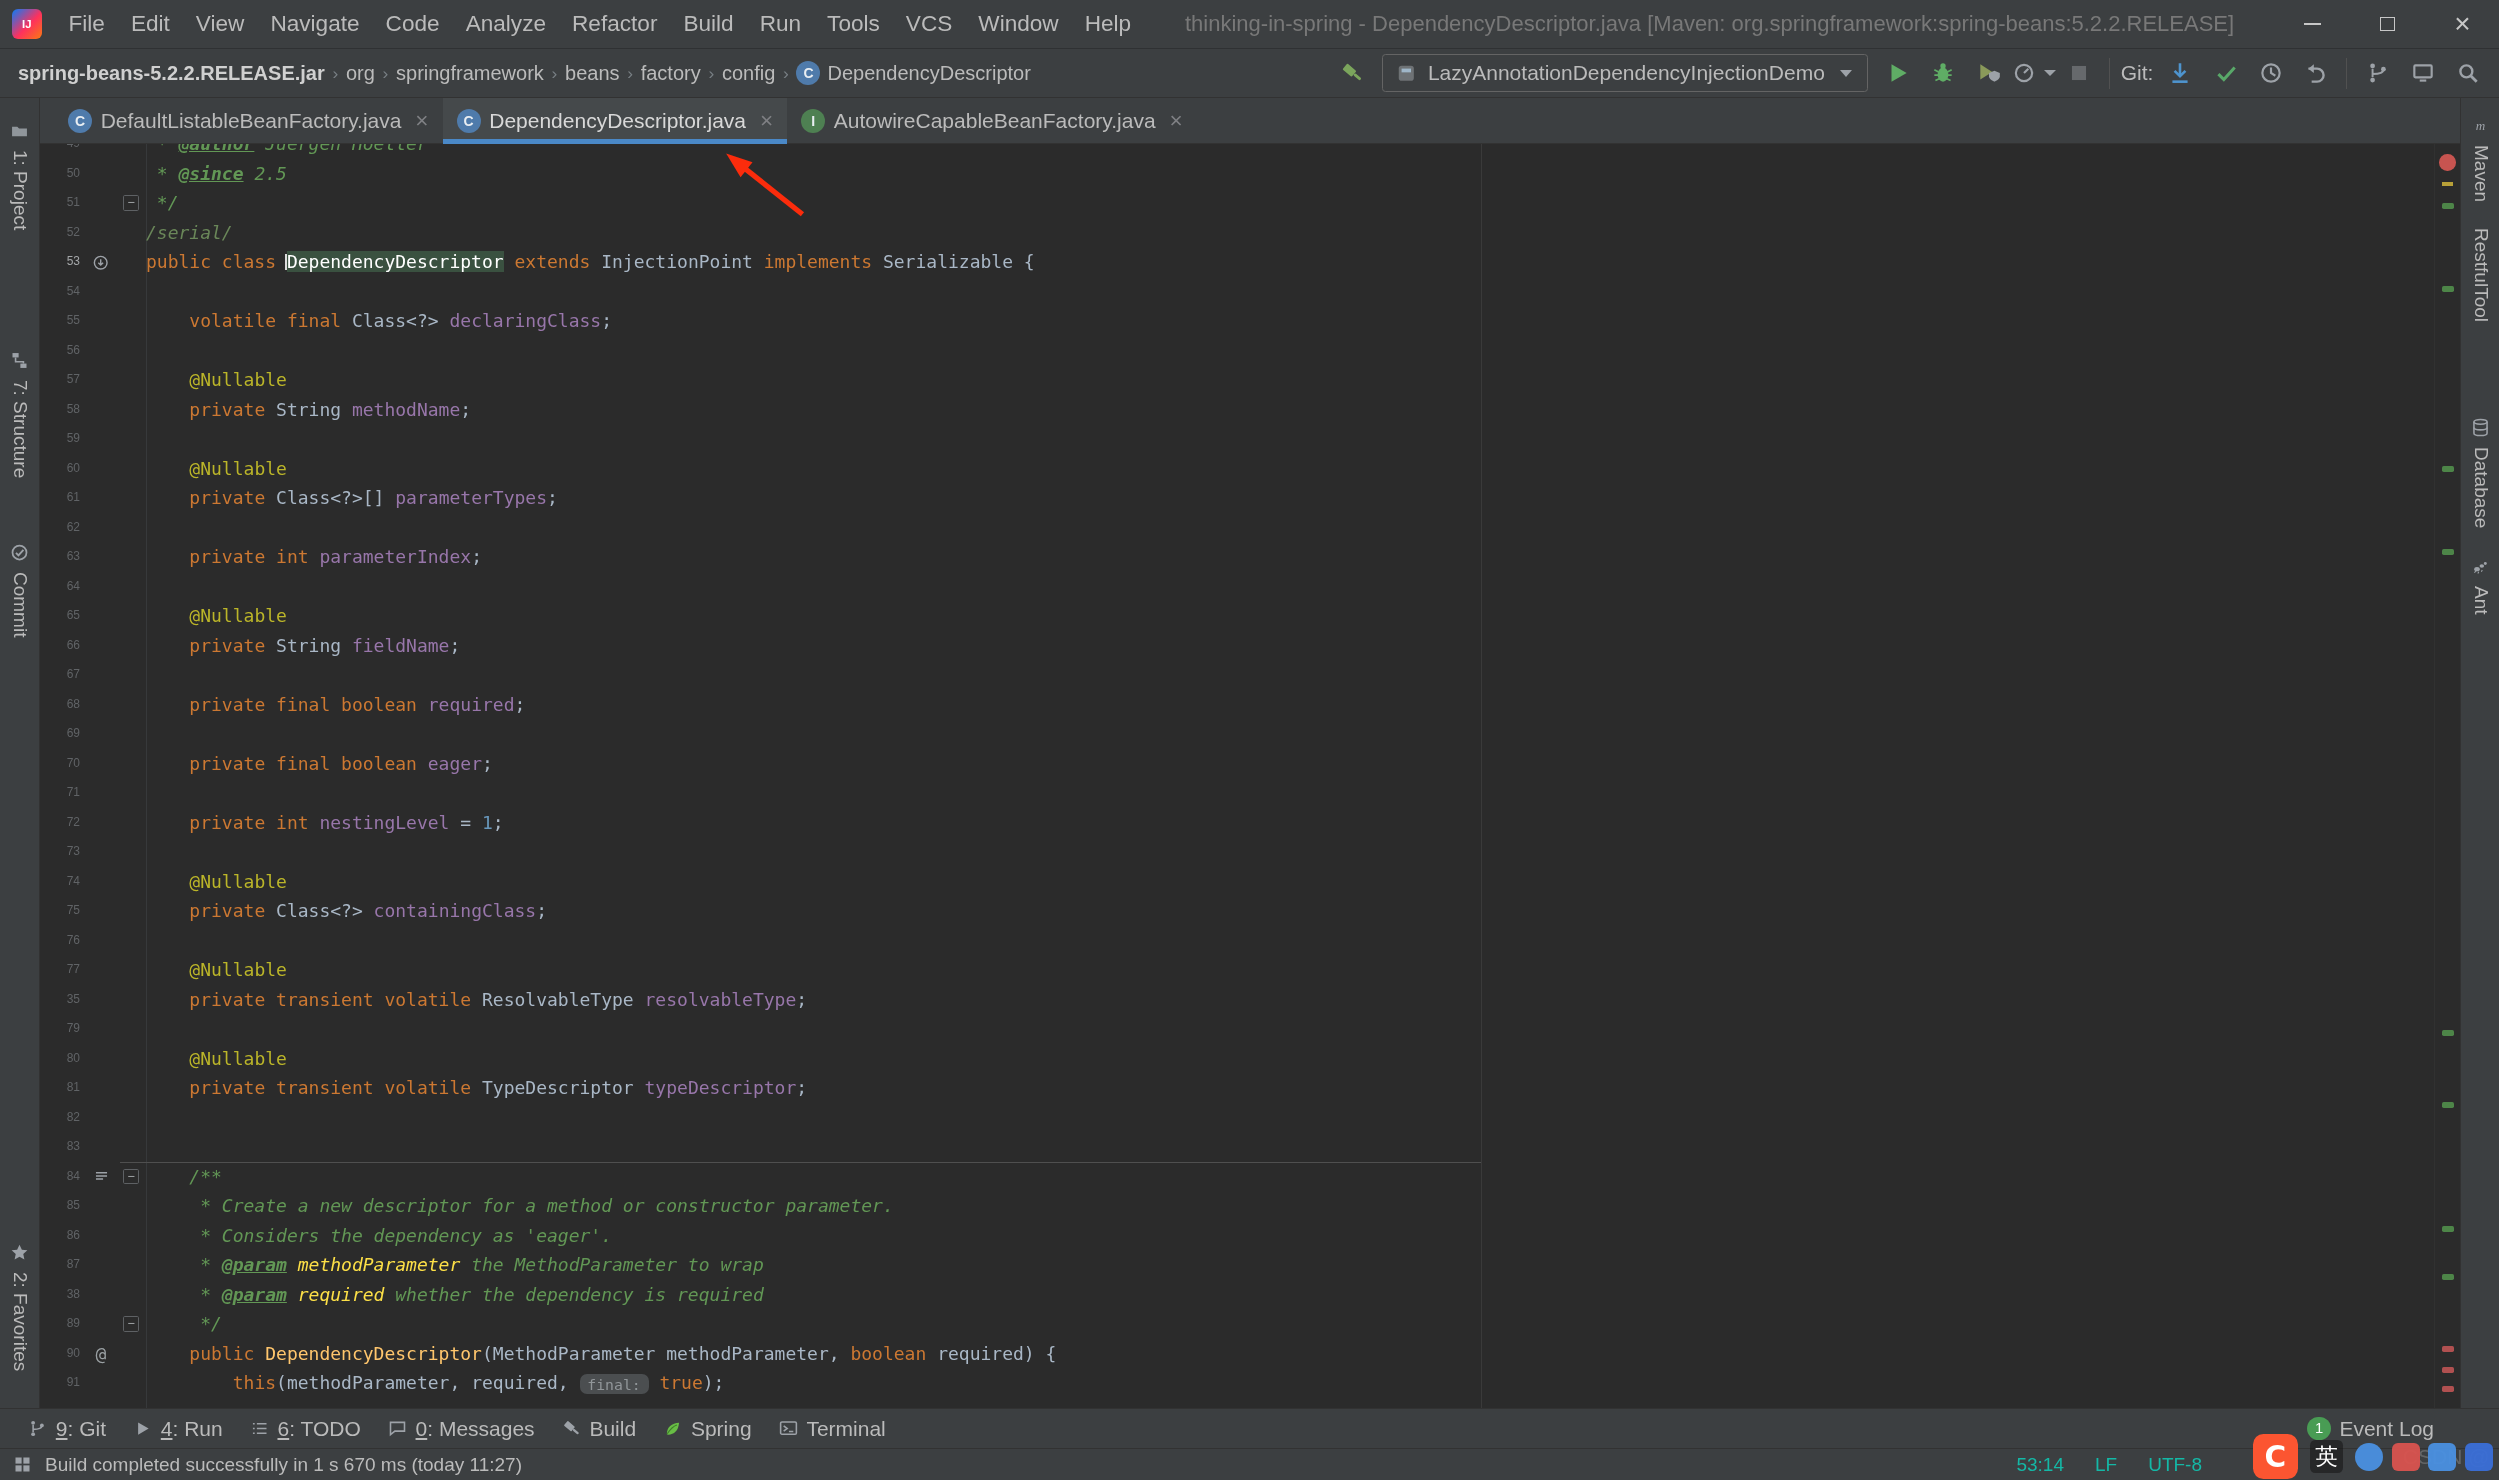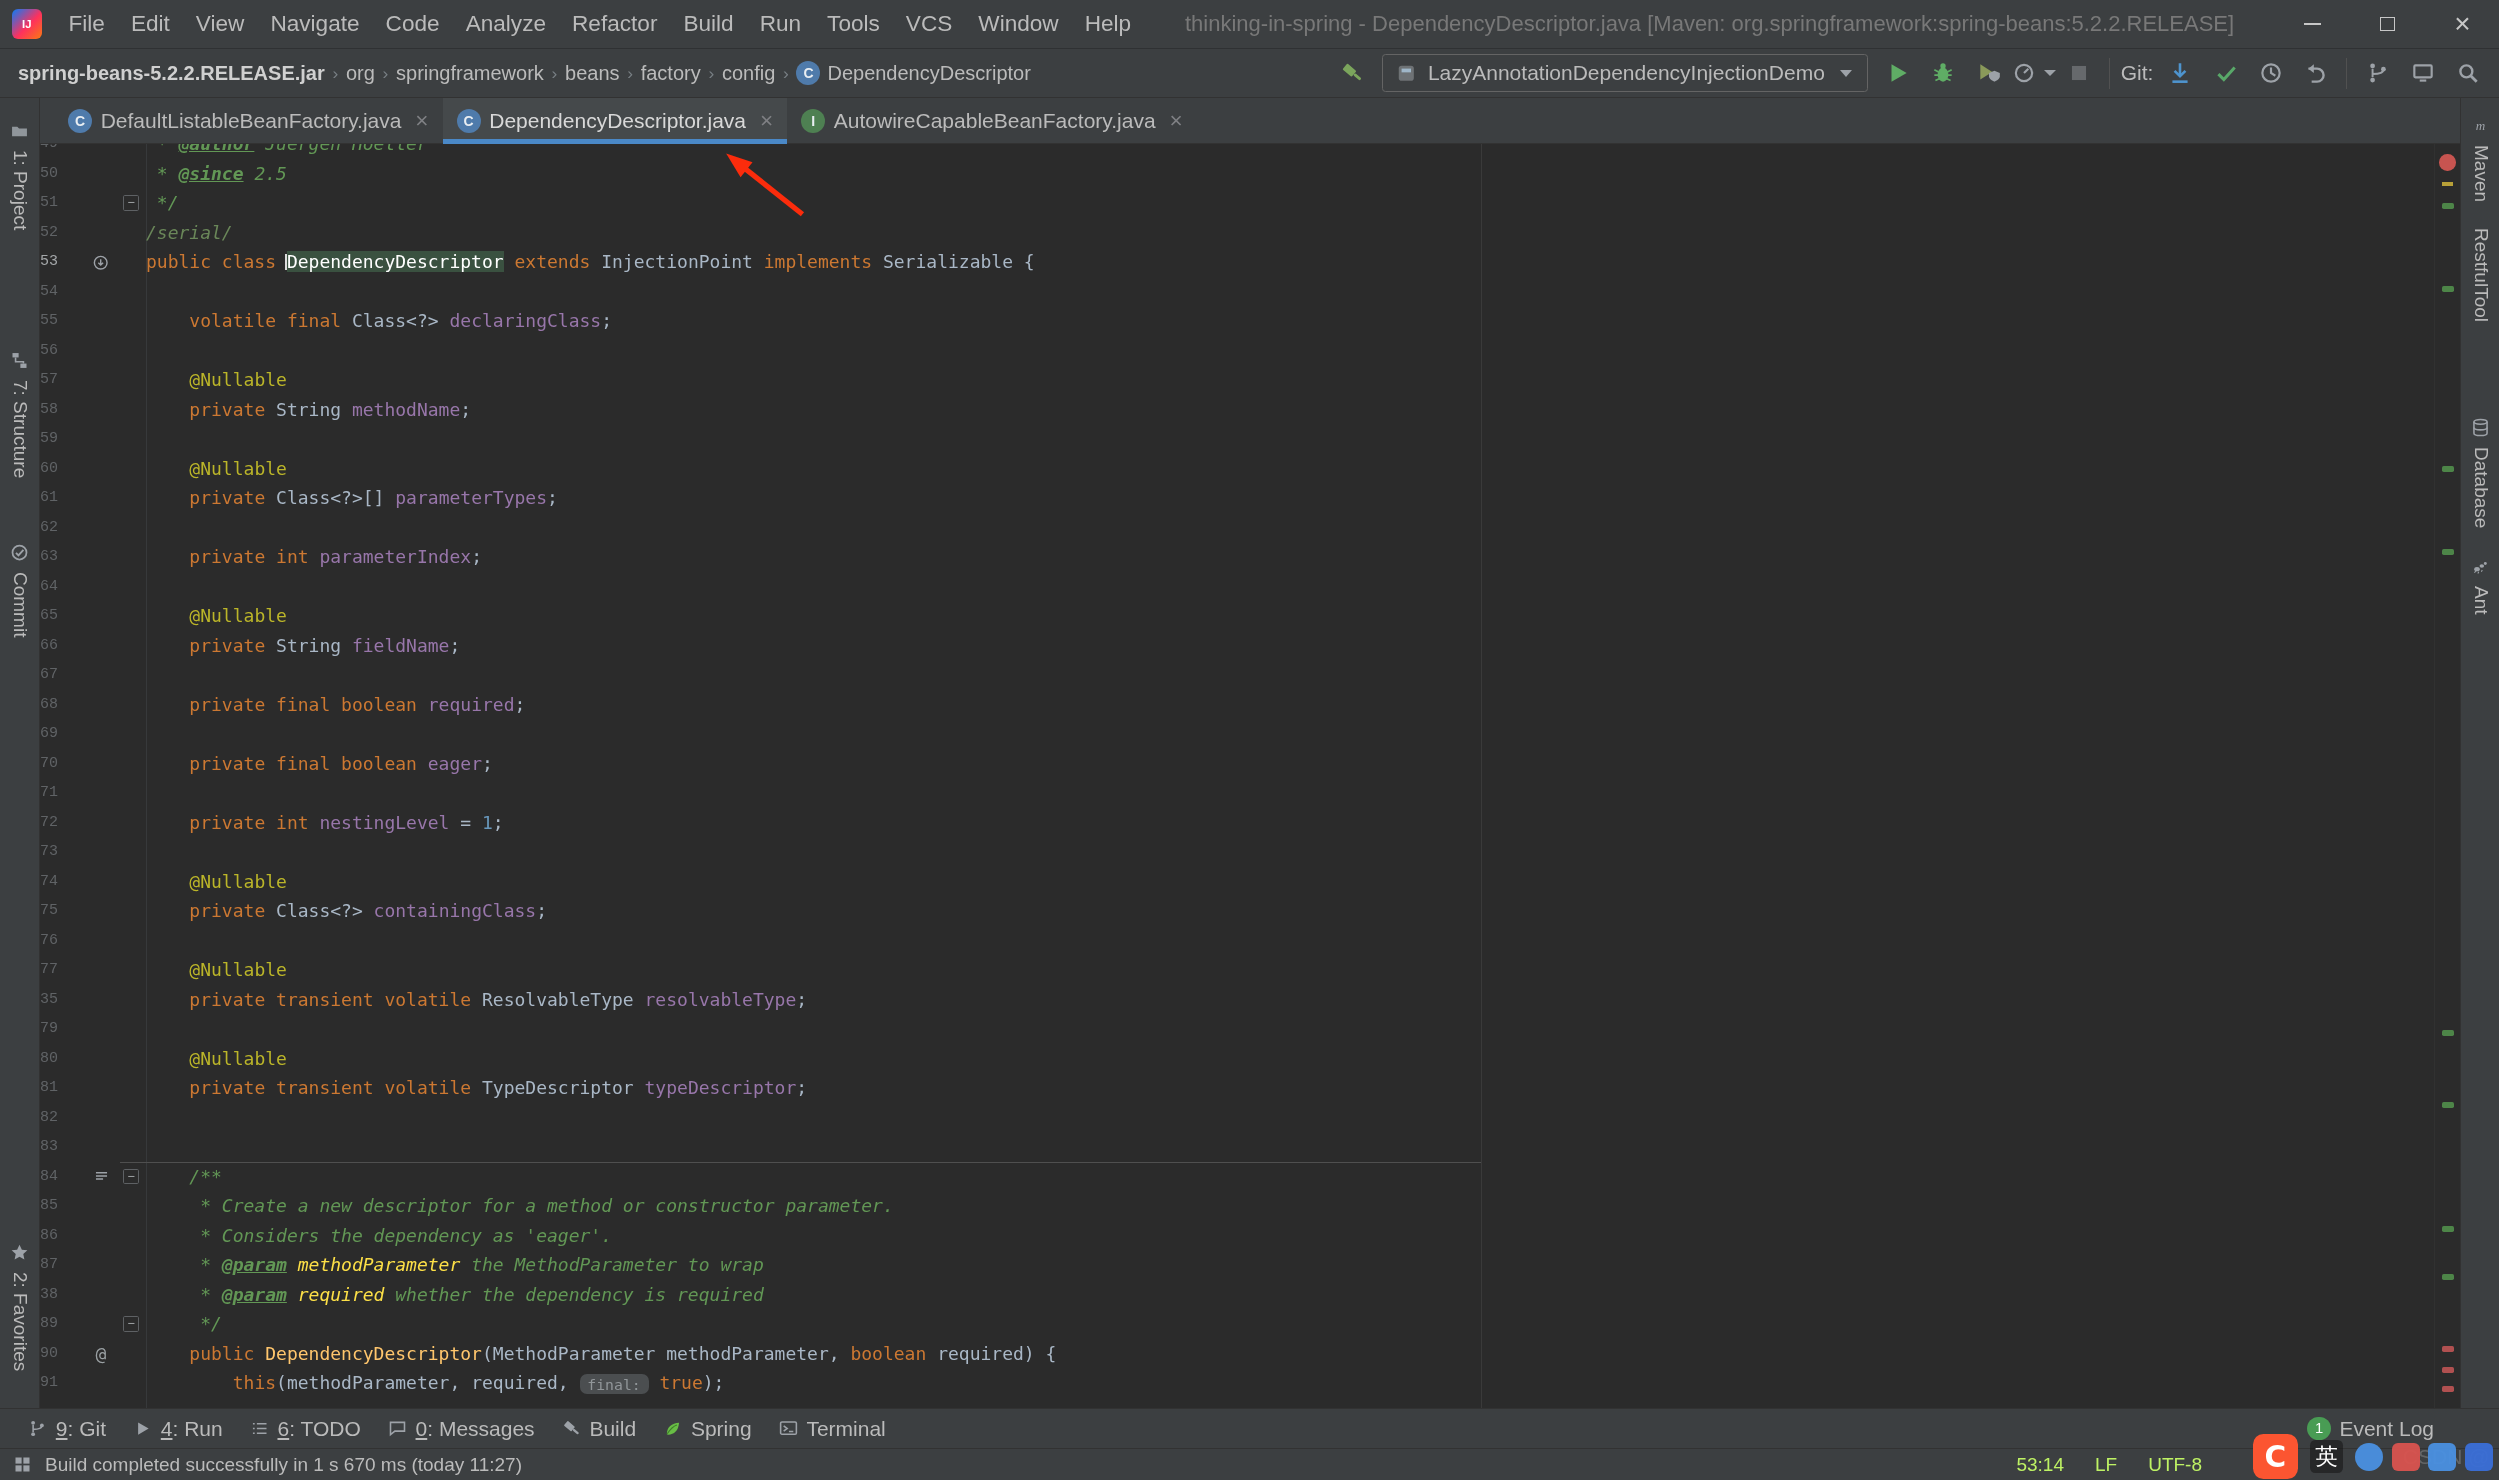--- a/index.html
+++ b/index.html
@@ -57,21 +57,21 @@
 .ficon.class{background:#4f7bab}
 .ficon.interface{background:#4e8052}
 
 
 .editor{flex:1;position:relative;overflow:hidden;background:#2b2b2b}
 .gutter-line{position:absolute;left:106px;top:0;bottom:0;width:0.9px;background:#37393b}
 .margin-guide{position:absolute;left:1441px;top:0;bottom:0;width:0.9px;background:#3a3a3a}
 .lines{position:absolute;top:-14.8px;left:0;right:26px}
 .row{display:flex;height:29.5px;line-height:29.5px;font-family:"DejaVu Sans Mono",monospace;font-size:18px;position:relative}
 .row.sep::before{content:"";position:absolute;left:80px;width:1361px;top:0;height:0.9px;background:#4f4f4f}
-.ln{width:40px;flex:none;text-align:left;color:#606366;font-size:15px;font-family:Liberation Mono, monospace}
+.ln{width:40px;flex:none;text-align:right;color:#606366;font-size:12px;font-family:Liberation Sans, sans-serif}
 .ln.cur{color:#a4a7a9}
 .gut{width:66px;flex:none;position:relative}
 .g-ic{position:absolute;left:12px;top:4.3px}
 .g-at{position:absolute;left:15.6px;top:0;color:#9aa0a3;font-size:18px;font-family:"DejaVu Sans Mono",monospace}
 .gfold{position:absolute;right:7px;top:7px;width:15.6px;height:15.6px;border:0.9px solid #5e6164;border-radius:1.7px;
   color:#9da1a4;font-size:12px;line-height:13px;text-align:center;background:#2b2b2b}
 .code{white-space:pre;flex:1;color:#a9b7c6}
 .tk-kw{color:#cc7832}
 .tk-ann{color:#bbb529}
 .tk-field{color:#9876aa}
@@ -93,21 +93,21 @@
 .insp-warn{position:absolute;top:38px;left:7px;width:11.3px;height:4.3px;background:#b8a038}
 .arrow{position:absolute;left:660px;top:33px;z-index:40;pointer-events:none}
 
 
 .bottombar{height:40px;background:#3c3f41;border-top:0.9px solid #323232;display:flex;align-items:center;padding:0 14px;gap:19px}
 .bb-item{display:flex;align-items:center;gap:7.8px;padding:0 13px;height:100%;font-size:21px;color:#bbbbbb;white-space:nowrap}
 .mn{text-decoration:underline}
 .bb-right{margin-left:auto;display:flex;align-items:center;gap:8.7px;padding-right:52px;font-size:21px}
 .badge-1{width:23.4px;height:23.4px;border-radius:50%;background:#499c54;color:#fff;font-size:14.8px;display:flex;align-items:center;justify-content:center}
 .statusbar{height:32px;background:#3c3f41;border-top:0.9px solid #323232;display:flex;align-items:center;font-size:19px;color:#bbbbbb;padding:0 12px;gap:12px}
-.sb-right{margin-left:auto;display:flex;align-items:center;gap:31px;margin-right:286px;color:#bef264}
+.sb-right{margin-left:auto;display:flex;align-items:center;gap:31px;margin-right:286px;color:#14b8a6}
 
 
 .watermark{position:absolute;right:7px;bottom:1.7px;z-index:60;display:flex;align-items:center;gap:12px;pointer-events:none}
 .wm-text{position:absolute;right:3.5px;bottom:10.4px;color:rgba(200,200,200,.28);font-size:21px;white-space:nowrap}
 .csdn-logo{width:45px;height:45px;border-radius:10.4px;background:#fc5531;color:#fff;font-weight:bold;font-size:29.5px;
   display:flex;align-items:center;justify-content:center;font-family:"DejaVu Sans",sans-serif}
 .ime{min-width:33px;height:33px;border-radius:5.2px;background:rgba(20,20,20,.55);color:#fff;font-size:22.6px;
   display:flex;align-items:center;justify-content:center;padding:0 3.5px}
 .wm-sq{width:28px;height:28px;border-radius:6px;opacity:.95}
 </style>

